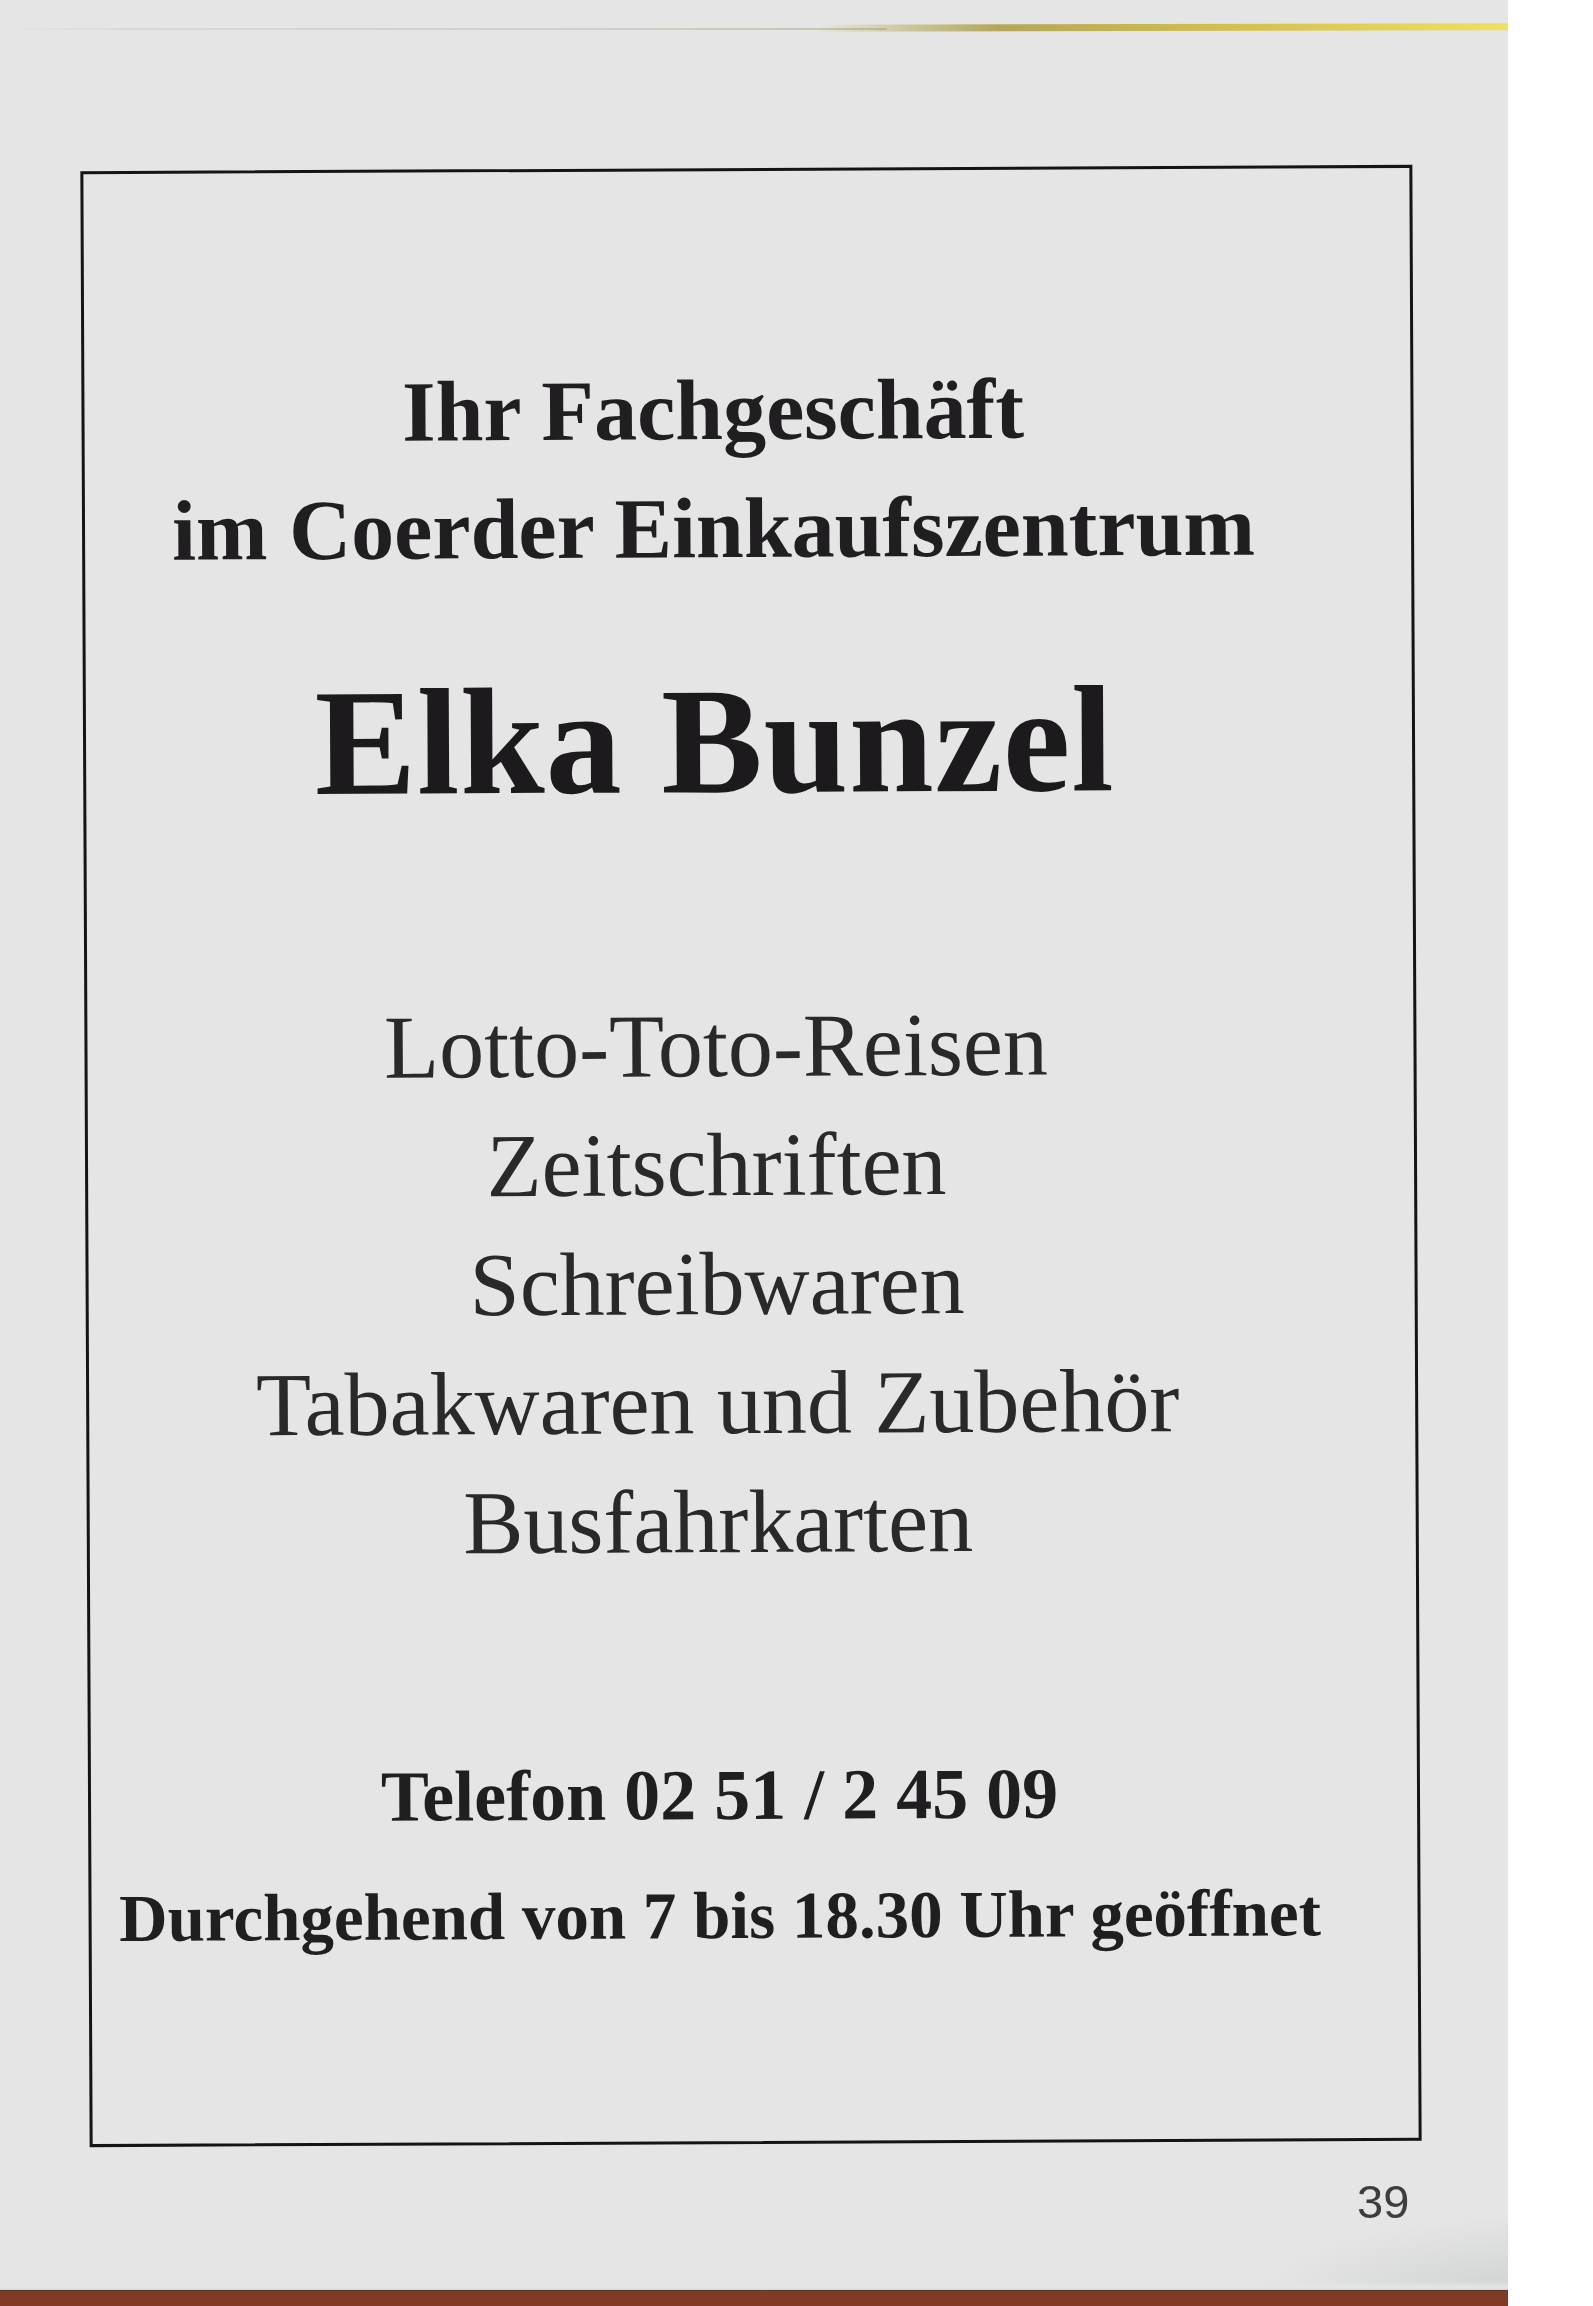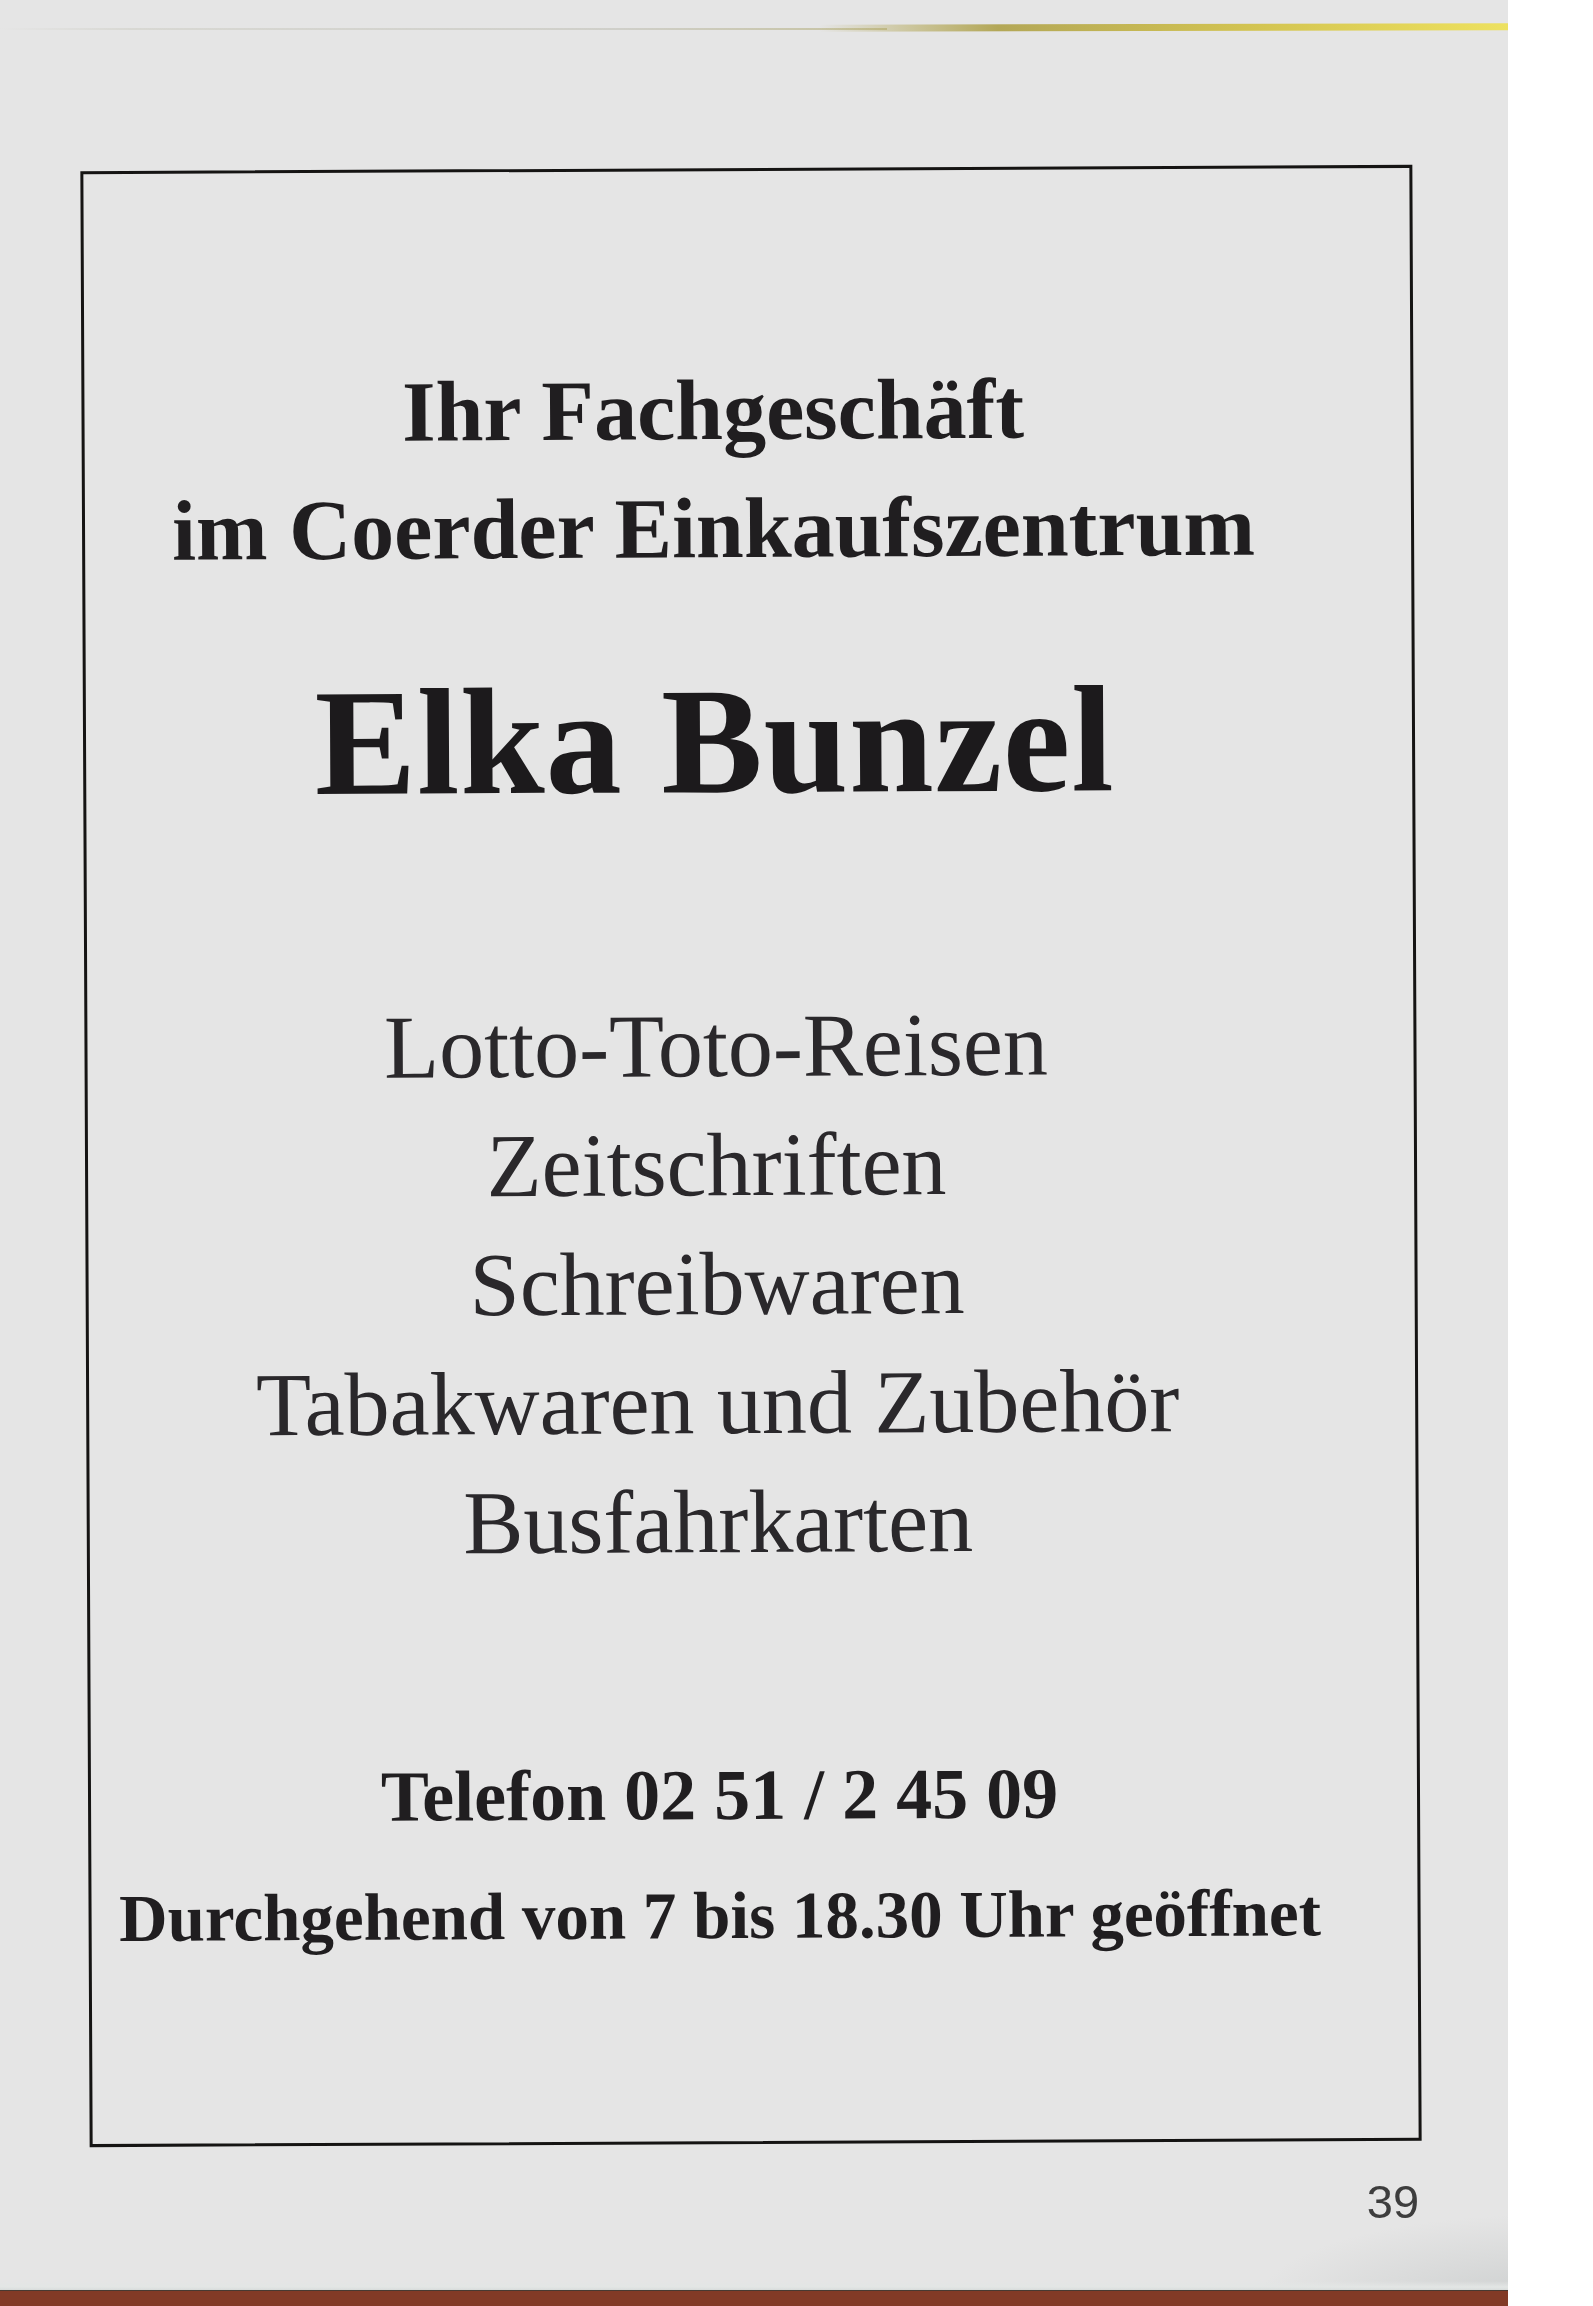--- a/index.html
+++ b/index.html
@@ -68,21 +68,21 @@
     position:absolute;left:0;top:815px;width:1257px;
     text-align:center;font-size:90px;line-height:119px;
     color:#2a282b;
   }
   .phone{top:1588px;font-weight:bold;font-size:72px;color:#201e20;}
   .hours{top:1711px;font-weight:bold;font-size:67px;color:#201e20;}
   
   .pageno{
     position:absolute;left:1357px;top:2178px;width:72px;
     font-family:"Liberation Sans","DejaVu Sans",sans-serif;
-    font-size:47px;line-height:1;color:#3d3d3d;text-align:center;
+    font-size:47px;line-height:1;color:#3d3d3d;text-align:left;
   }
 </style>
 </head>
 <body>
 
 <div class="page">
 
   <div class="scan-top-hairline"></div>
   <div class="scan-top-yellow"></div>
   <div class="scan-right-yellow"></div>

